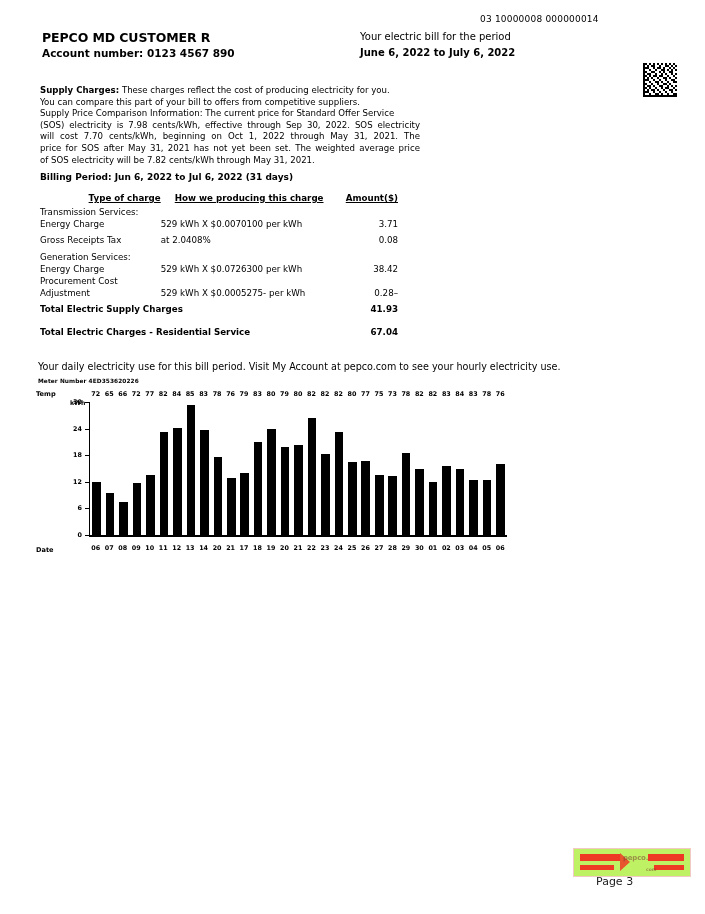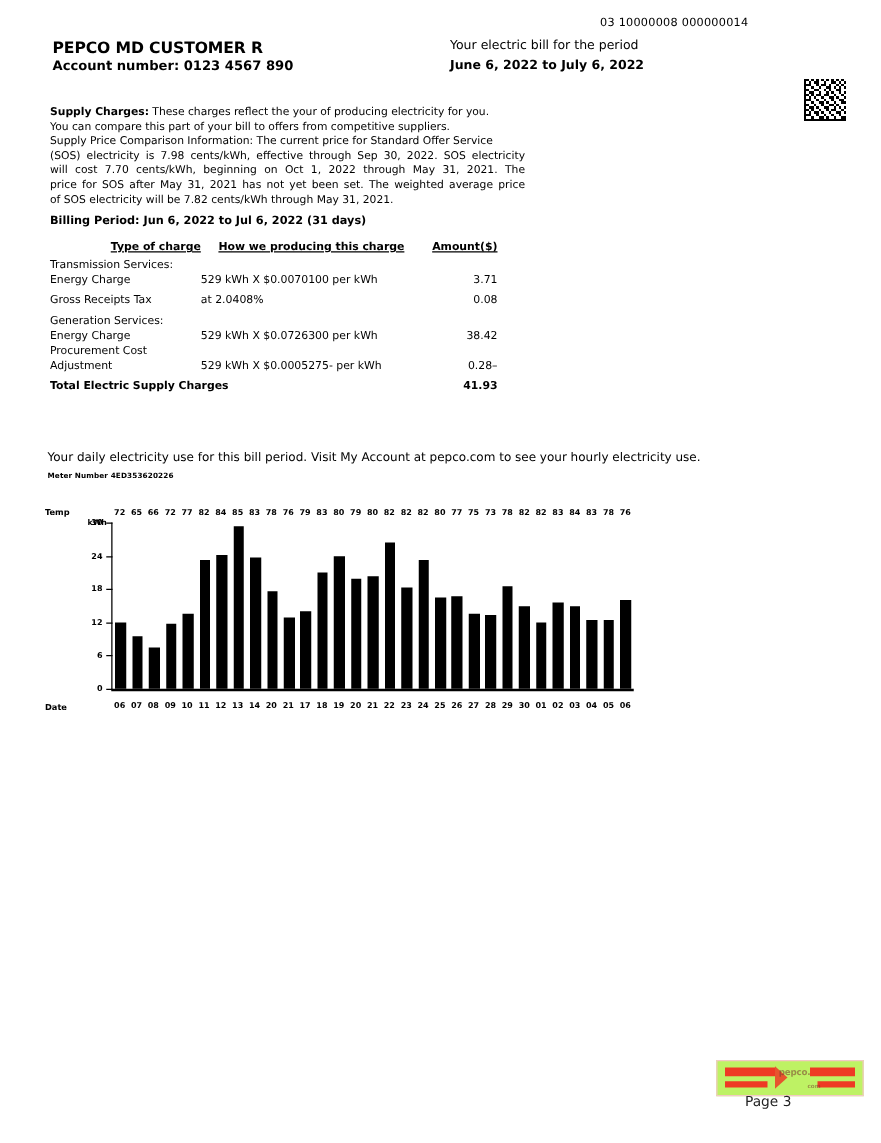--- a/index.html
+++ b/index.html
@@ -135,21 +135,20 @@
     letter-spacing: .1px;
   }
 
   
   #chart-area {
     position: absolute;
     left: 36px;
     top: 388px;
     width: 470px;
     height: 175px;
-    margin-top: 16px;
   }
   .temp-label {
     position: absolute;
     left: 0px;
     top: 2px;
     font-size: 6.6px;
     font-weight: bold;
   }
   .kwh-label {
     position: absolute;
@@ -411,21 +410,21 @@
       <rect x="3" y="15" width="1" height="1"></rect>
         <rect x="6" y="15" width="2" height="1"></rect>
         <rect x="9" y="15" width="1" height="1"></rect>
         <rect x="12" y="15" width="1" height="1"></rect>
         <rect x="15" y="15" width="1" height="1"></rect>
     </g>
   </svg>
 </div>
 
 <div class="supply-block">
-  <span class="supply-line"><b>Supply Charges:</b><span> These charges reflect the your of producing electricity for you.</span></span>
+  <span class="supply-line"><b>Supply Charges:</b><span> These charges reflect the cost of producing electricity for you.</span></span>
   <span class="supply-line">You can compare this part of your bill to offers from competitive suppliers.</span>
   <span class="supply-line">Supply Price Comparison Information:  The current price for Standard Offer Service</span>
   <span class="supply-just">(SOS) electricity is 7.98 cents/kWh, effective through Sep 30, 2022.  SOS electricity</span>
   <span class="supply-just">will cost 7.70 cents/kWh, beginning on Oct 1, 2022 through May 31, 2021. The</span>
   <span class="supply-just">price for SOS after May 31, 2021 has not yet been set.  The weighted average price</span>
   <span class="supply-last">of SOS electricity will be 7.82 cents/kWh through May 31, 2021.</span>
 </div>
 
 <div class="billing-period">Billing Period:  Jun 6, 2022 to Jul 6, 2022 (31 days)</div>
 
@@ -474,20 +473,24 @@
         <td class="col-amt">0.28–</td>
       </tr>
 
       <tr class="row bold">
         <td class="col-type" colspan="2">Total Electric Supply Charges</td>
         <td class="col-amt">41.93</td>
       </tr>
       <tr class="spacer">
           <td colspan="3"></td>
         </tr>
+      <tr class="row bold">
+        <td class="col-type" colspan="2">Total Electric Charges - Residential Service</td>
+        <td class="col-amt">67.04</td>
+      </tr>
     </tbody>
   </table>
 </div>
 
 <div class="daily-text">Your daily electricity use for this bill period. Visit My Account at pepco.com to see your hourly electricity use.</div>
 <div class="meter-number">Meter Number 4ED353620226</div>
 
 <div id="chart-area">
   <div class="temp-label">Temp</div>
   <div class="kwh-label">kWh</div>

